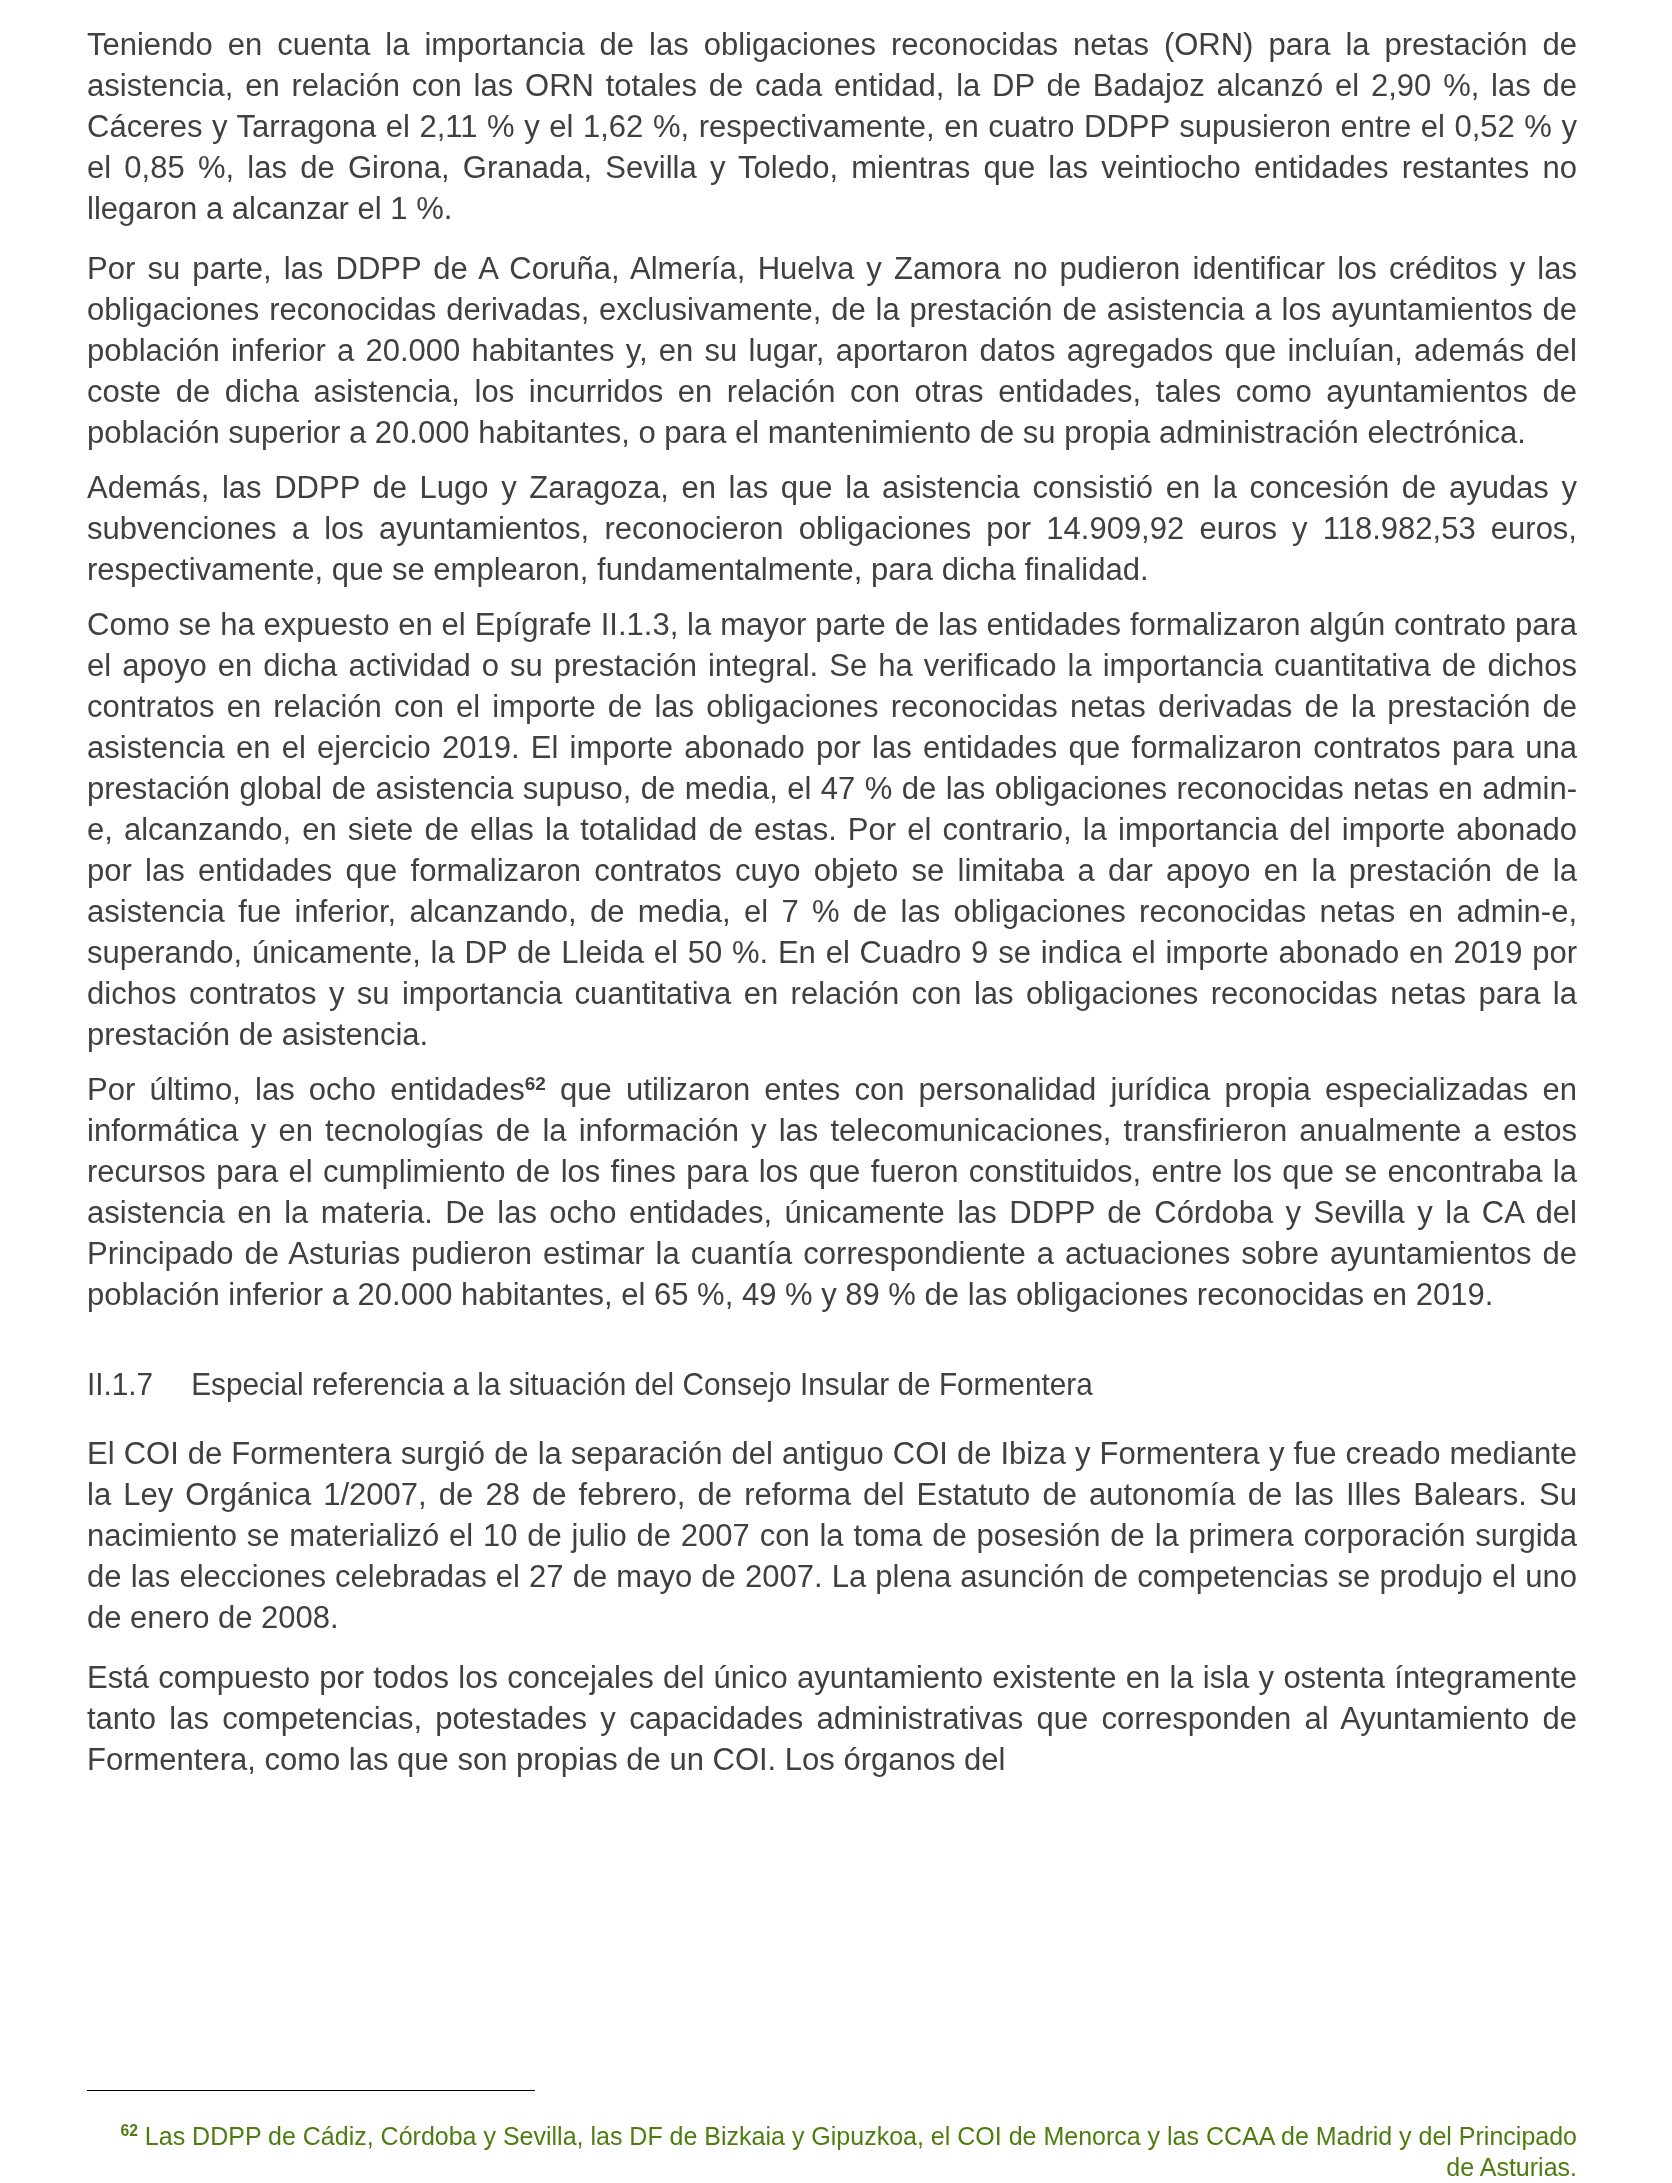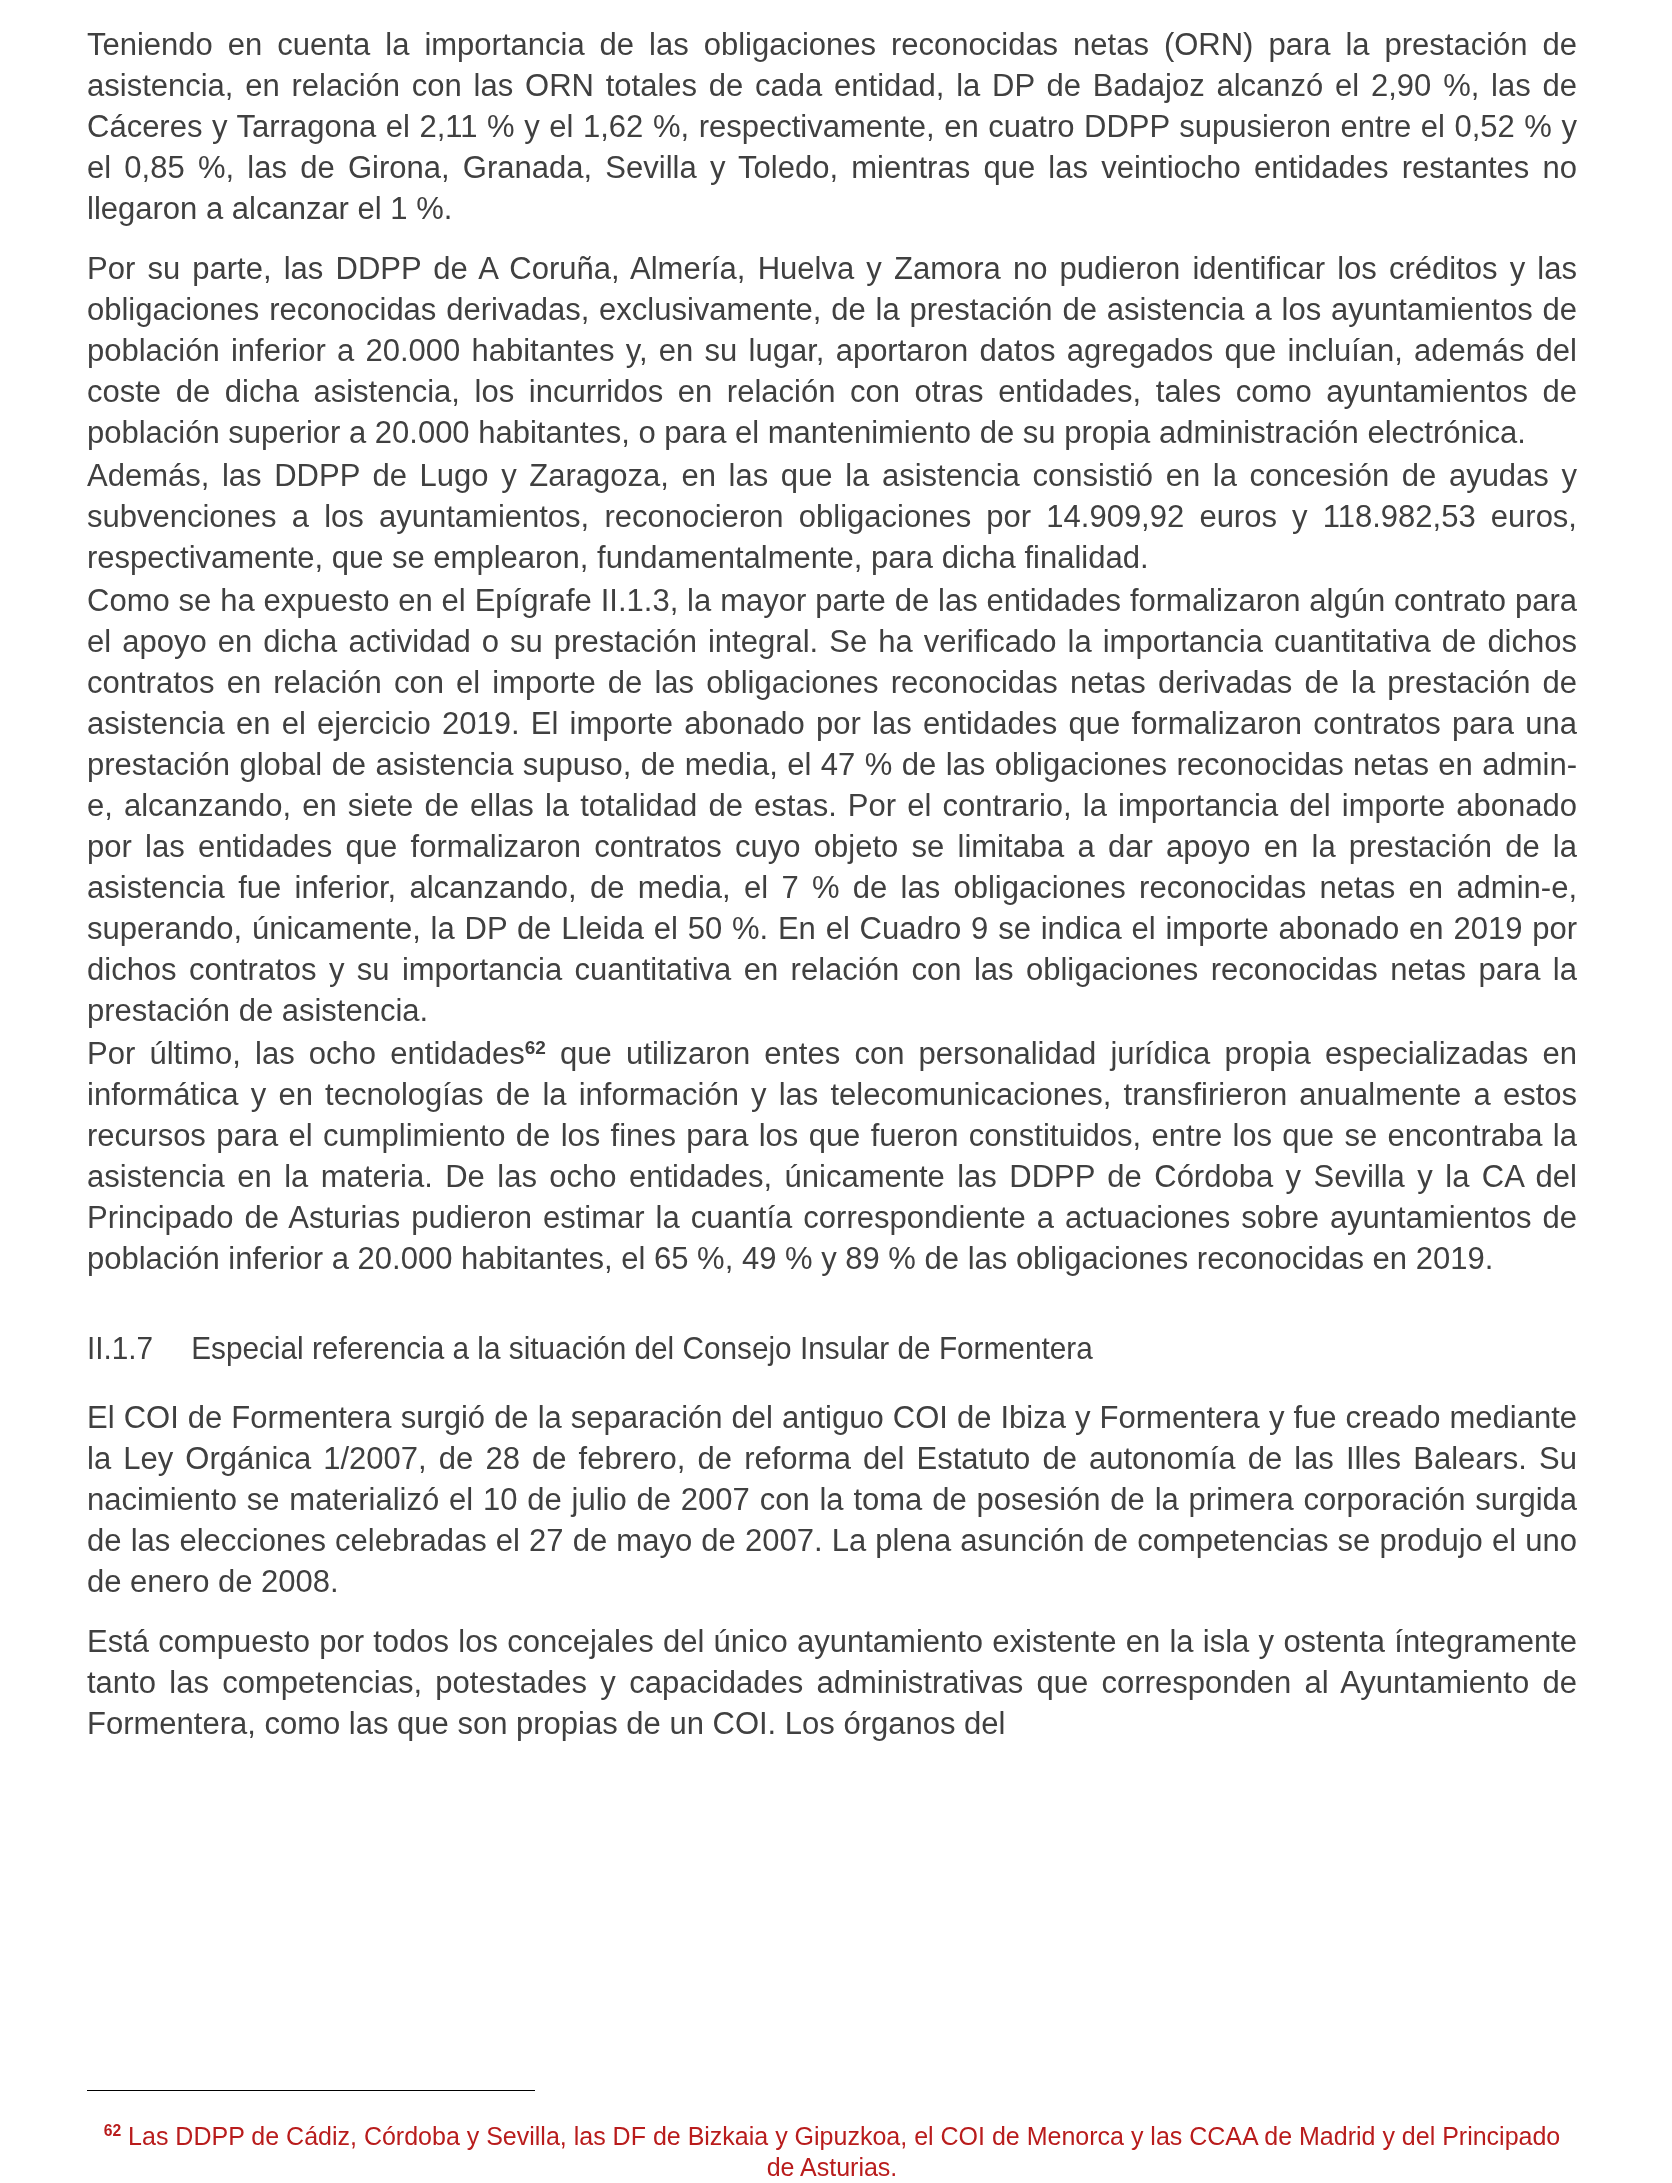--- a/index.html
+++ b/index.html
@@ -4,38 +4,38 @@
 <style>
   html, body { margin:0; padding:0; background:#ffffff; }
   body { width:1672px; height:2183px; position:relative; overflow:hidden; }
   .page {
     position:absolute; left:87px; top:23.6px; width:1490px;
     font-family:"Liberation Sans", sans-serif; color:#404040;
     font-size:31px; line-height:41px;
   }
   .page p { margin:0; text-align:justify; }
   .page p.gap-lg { margin-top:19px; }
-  .page p.gap { margin-top:2px; }
+  .page p.gap { margin-top:14px; }
   .heading {
     margin-top:49px; margin-bottom:0;
     font-size:32px; line-height:41px; font-weight:normal;
     display:flex;
     transform:scaleX(0.93); transform-origin:left;
   }
   .heading .num { width:112px; }
   sup { font-size:19px; line-height:0; vertical-align:super; position:relative; top:1.6px;font-weight:bold; }
   .after-heading { margin-top:28px !important; }
   .footnote-rule {
     position:absolute; left:87px; top:2090px; width:448px; height:0;
     border-top:1.6px solid #000;
   }
   .footnote {
     position:absolute; left:87px; top:2121px; width:1490px;
     font-family:"Liberation Sans", sans-serif; font-size:25px; line-height:31px;
-    color:#b91c1c; text-align:center;
+    color:#4d7c0f; text-align:right;
   }
   .footnote sup { font-size:15.7px; top:0; }
 </style>
 </head>
 <body>
 
 <div class="page">
   <p>Teniendo en cuenta la importancia de las obligaciones reconocidas netas (ORN) para la prestación de asistencia, en relación con las ORN totales de cada entidad, la DP de Badajoz alcanzó el 2,90 %, las de Cáceres y Tarragona el 2,11 % y el 1,62 %, respectivamente, en cuatro DDPP supusieron entre el 0,52 % y el 0,85 %, las de Girona, Granada, Sevilla y Toledo, mientras que las veintiocho entidades restantes no llegaron a alcanzar el 1 %.</p>
   <p class="gap-lg">Por su parte, las DDPP de A Coruña, Almería, Huelva y Zamora no pudieron identificar los créditos y las obligaciones reconocidas derivadas, exclusivamente, de la prestación de asistencia a los ayuntamientos de población inferior a 20.000 habitantes y, en su lugar, aportaron datos agregados que incluían, además del coste de dicha asistencia, los incurridos en relación con otras entidades, tales como ayuntamientos de población superior a 20.000 habitantes, o para el mantenimiento de su propia administración electrónica.</p>
   <p class="gap">Además, las DDPP de Lugo y Zaragoza, en las que la asistencia consistió en la concesión de ayudas y subvenciones a los ayuntamientos, reconocieron obligaciones por 14.909,92 euros y 118.982,53 euros, respectivamente, que se emplearon, fundamentalmente, para dicha finalidad.</p>

